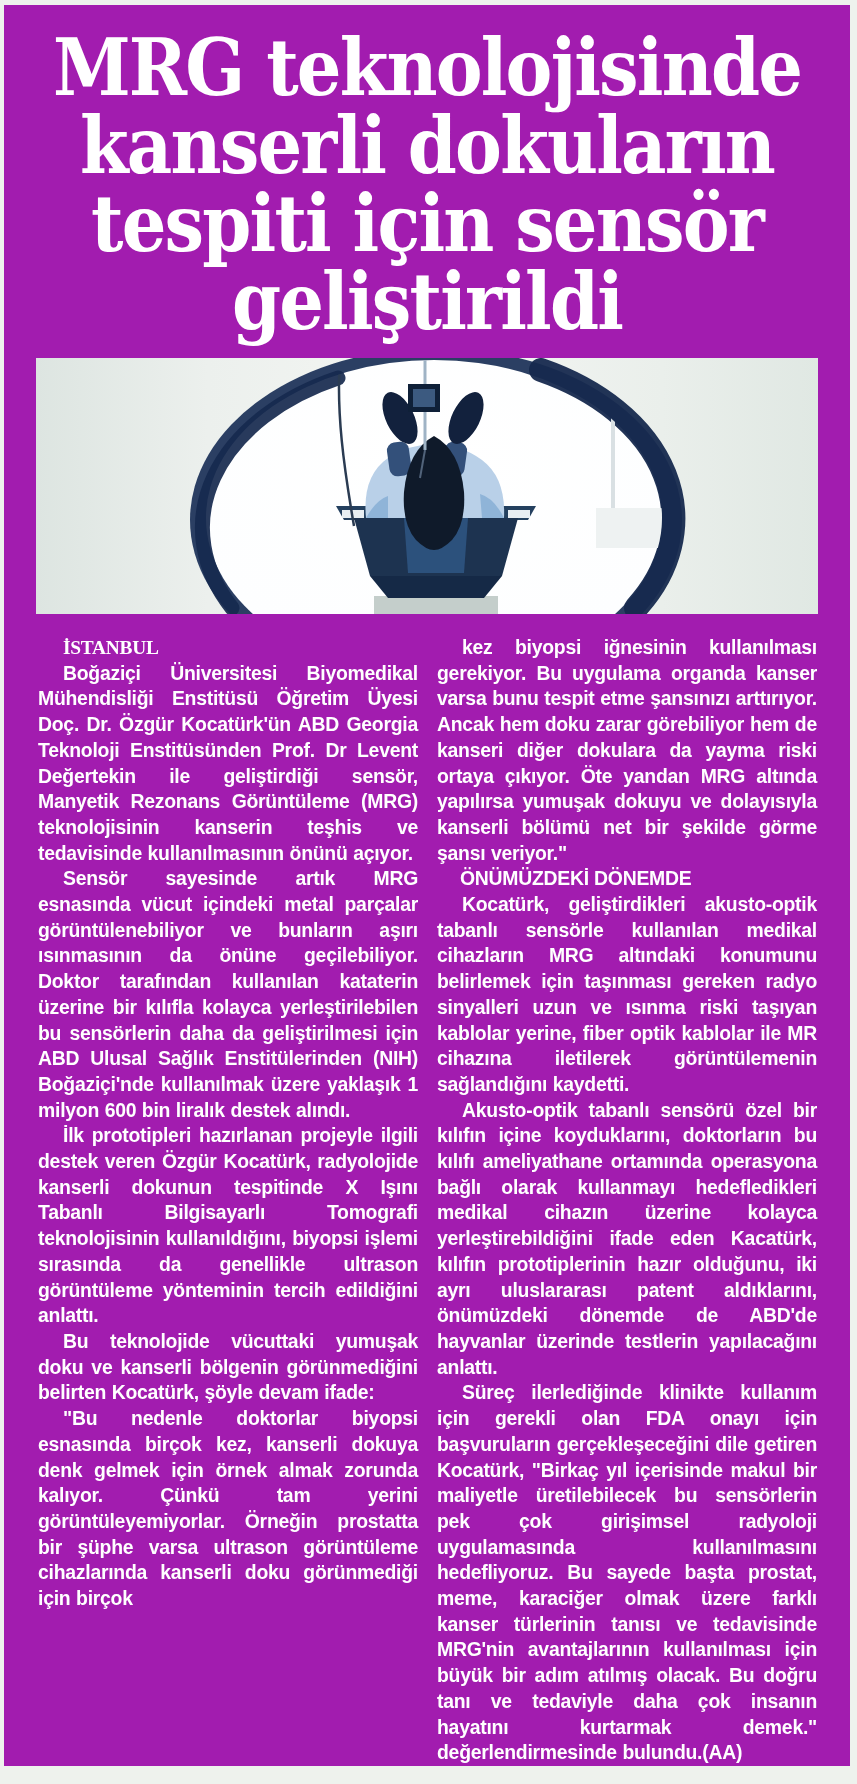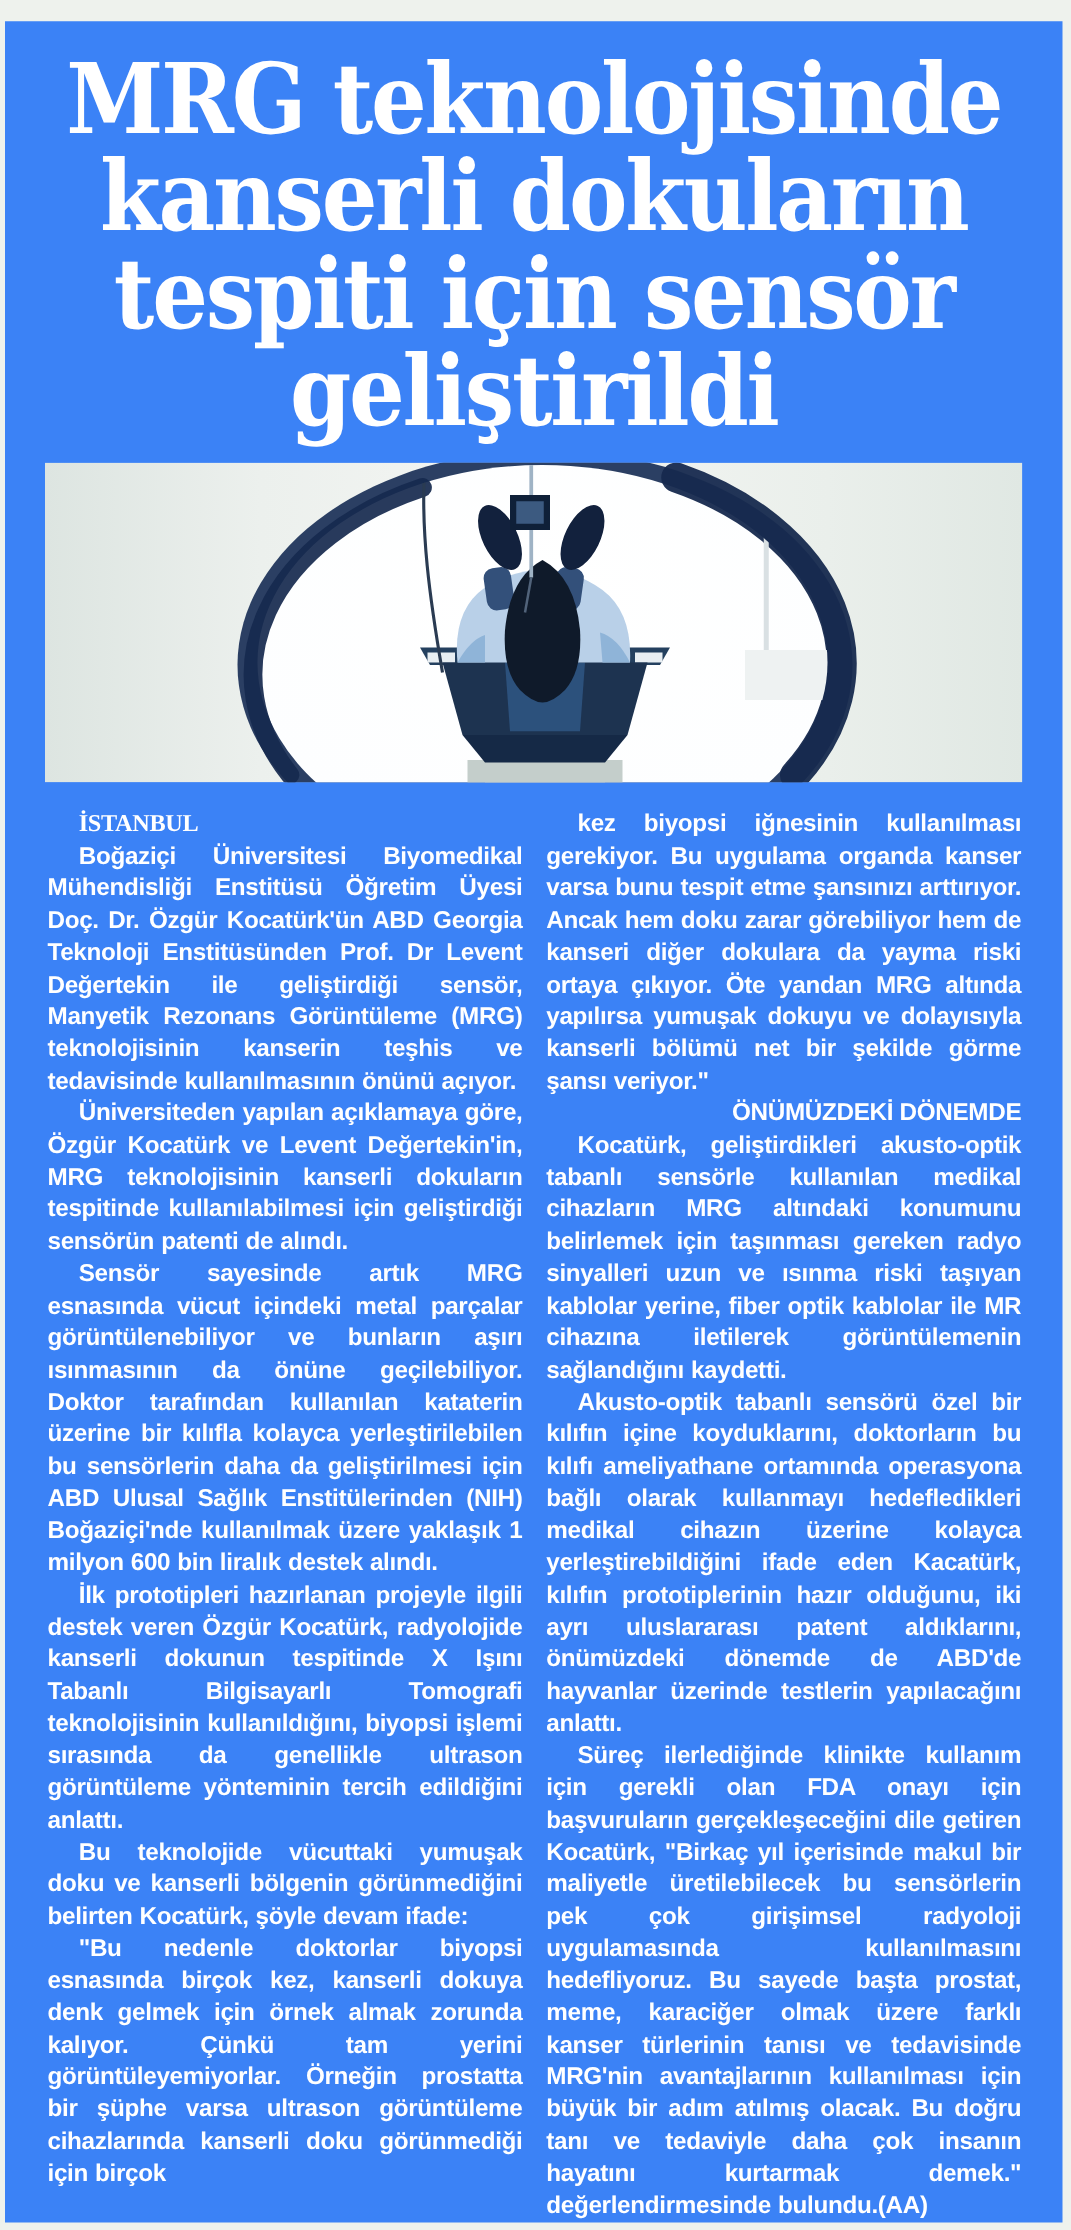--- a/index.html
+++ b/index.html
@@ -4,23 +4,23 @@
 <style>
   html,body { margin:0; padding:0; }
   body {
     width:857px; height:1784px;
     background:#eef2ed;
     font-family:"Liberation Sans", sans-serif;
     overflow:hidden;
   }
   .green-panel {
     box-sizing:border-box;
-    margin:17px 7px 0 4px;
+    margin:5px 7px 0 4px;
     width:846px; height:1761px;
-    background:#3b82f6;
+    background:#a21caf;
     overflow:hidden;
   }
   .headline {
     margin:24px 0 0 0;
     text-align:center;
     font-family:"DejaVu Serif", serif;
     font-weight:700;
     color:#ffffff;
     font-size:78px;
     line-height:78px;
@@ -55,21 +55,21 @@
   .dateline { text-align:left;font-family:Liberation Serif, serif; }
   .subhead {
     margin:0;
     color:#ffffff;
     font-weight:700;
     font-size:19.4px;
     line-height:25.7px;
     letter-spacing:-0.25px;
     text-align:left;
   }
-  .subhead .sh1 { display:block; text-indent:23px;text-align:right; }
+  .subhead .sh1 { display:block; text-indent:23px; }
   .subhead .sh2 { display:block; }
 </style>
 </head>
 <body>
 
 <div class="green-panel">
 
   <h1 class="headline">
     <span>MRG teknolojisinde</span>
     <span>kanserli dokuların</span>
@@ -138,21 +138,20 @@
         <rect x="377" y="31" width="22" height="18" fill="#3c5a80"></rect>
         <line x1="389" y1="92" x2="384" y2="120" stroke="#51637a" stroke-width="2"></line>
       </g>
     </svg>
   </div>
 
   <div class="cols">
     <div class="col">
       <p class="para dateline">İSTANBUL</p>
       <p class="para">Boğaziçi Üniversitesi Biyomedikal Mühendisliği Enstitüsü Öğretim Üyesi Doç. Dr. Özgür Kocatürk'ün ABD Georgia Teknoloji Enstitüsünden Prof. Dr Levent Değertekin ile geliştirdiği sensör, Manyetik Rezonans Görüntüleme (MRG) teknolojisinin kanserin teşhis ve tedavisinde kullanılmasının önünü açıyor.</p>
-      <p class="para">Üniversiteden yapılan açıklamaya göre, Özgür Kocatürk ve Levent Değertekin'in, MRG teknolojisinin kanserli dokuların tespitinde kullanılabilmesi için geliştirdiği sensörün patenti de alındı.</p>
       <p class="para">Sensör sayesinde artık MRG esnasında vücut içindeki metal parçalar görüntülenebiliyor ve bunların aşırı ısınmasının da önüne geçilebiliyor. Doktor tarafından kullanılan kataterin üzerine bir kılıfla kolayca yerleştirilebilen bu sensörlerin daha da geliştirilmesi için ABD Ulusal Sağlık Enstitülerinden (NIH) Boğaziçi'nde kullanılmak üzere yaklaşık 1 milyon 600 bin liralık destek alındı.</p>
       <p class="para">İlk prototipleri hazırlanan projeyle ilgili destek veren Özgür Kocatürk, radyolojide kanserli dokunun tespitinde X Işını Tabanlı Bilgisayarlı Tomografi teknolojisinin kullanıldığını, biyopsi işlemi sırasında da genellikle ultrason görüntüleme yönteminin tercih edildiğini anlattı.</p>
       <p class="para">Bu teknolojide vücuttaki yumuşak doku ve kanserli bölgenin görünmediğini belirten Kocatürk, şöyle devam ifade:</p>
       <p class="para">"Bu nedenle doktorlar biyopsi esnasında birçok kez, kanserli dokuya denk gelmek için örnek almak zorunda kalıyor. Çünkü tam yerini görüntüleyemiyorlar. Örneğin prostatta bir şüphe varsa ultrason görüntüleme cihazlarında kanserli doku görünmediği için birçok</p>
     </div>
     <div class="col">
       <p class="para">kez biyopsi iğnesinin kullanılması gerekiyor. Bu uygulama organda kanser varsa bunu tespit etme şansınızı arttırıyor. Ancak hem doku zarar görebiliyor hem de kanseri diğer dokulara da yayma riski ortaya çıkıyor. Öte yandan MRG altında yapılırsa yumuşak dokuyu ve dolayısıyla kanserli bölümü net bir şekilde görme şansı veriyor."</p>
       <p class="subhead">
         <span class="sh1">ÖNÜMÜZDEKİ DÖNEMDE</span>
       </p>

